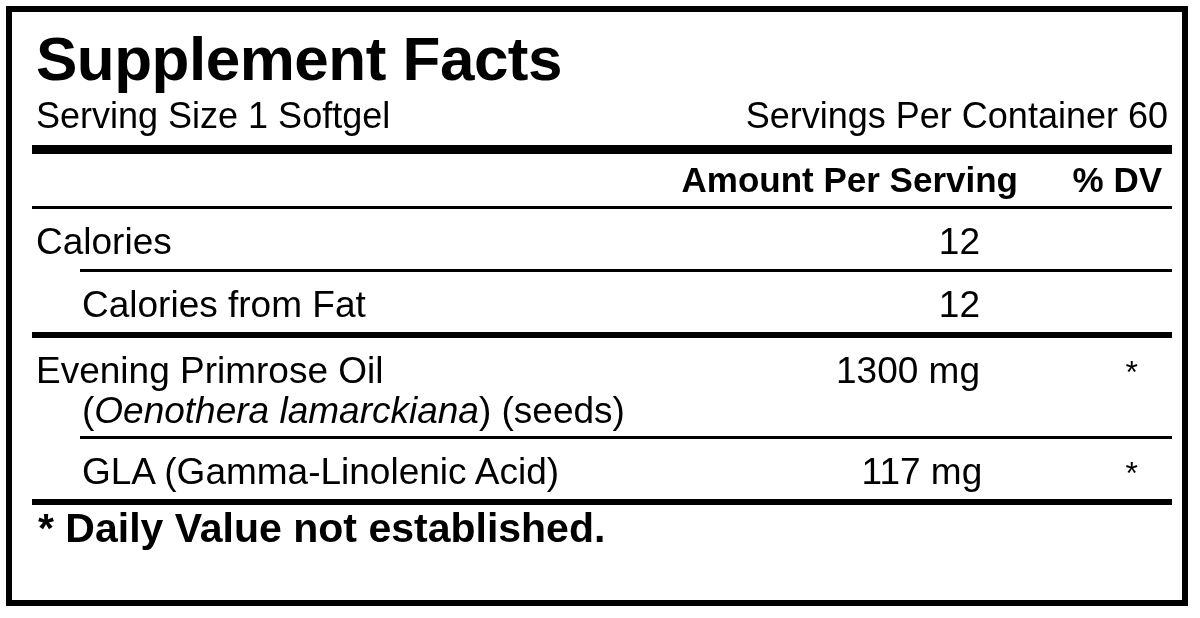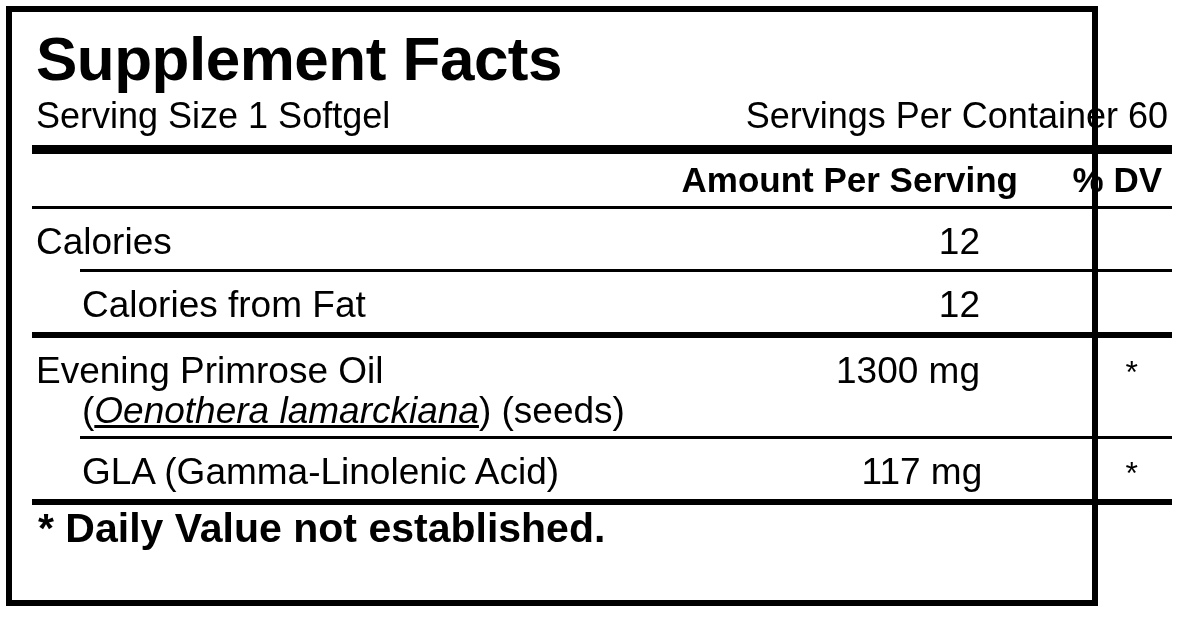--- a/index.html
+++ b/index.html
@@ -12,21 +12,21 @@
     height: 618px;
     font-family: "Liberation Sans", sans-serif;
     color: #000000;
     overflow: hidden;
   }
 
   #panel {
     position: absolute;
     left: 6px;
     top: 6px;
-    width: 1092px;
+    width: 1182px;
     height: 600px;
     box-sizing: border-box;
     border: 6px solid #000000;
     background: #ffffff;
   }
 
   #inner {
     position: absolute;
     left: 20px;
     top: 4px;
@@ -120,21 +120,21 @@
     vertical-align: top;
   }
 
   .subline {
     font-size: 37px;
     padding-left: 50px;
     margin-top: -8px;
     padding-bottom: 4px;
     white-space: nowrap;
   }
-  .subline .ital { font-style: italic; text-decoration: underline; }
+  .subline .ital { font-style: italic; }
 
   .footnote {
     font-size: 41px;
     padding: 0 0 0 6px;
     font-weight: bold;
   }
 </style>
 </head>
 <body>
 

